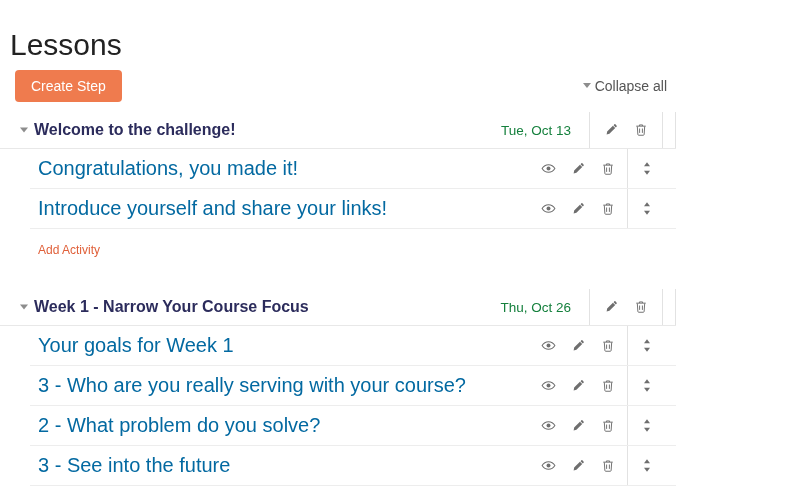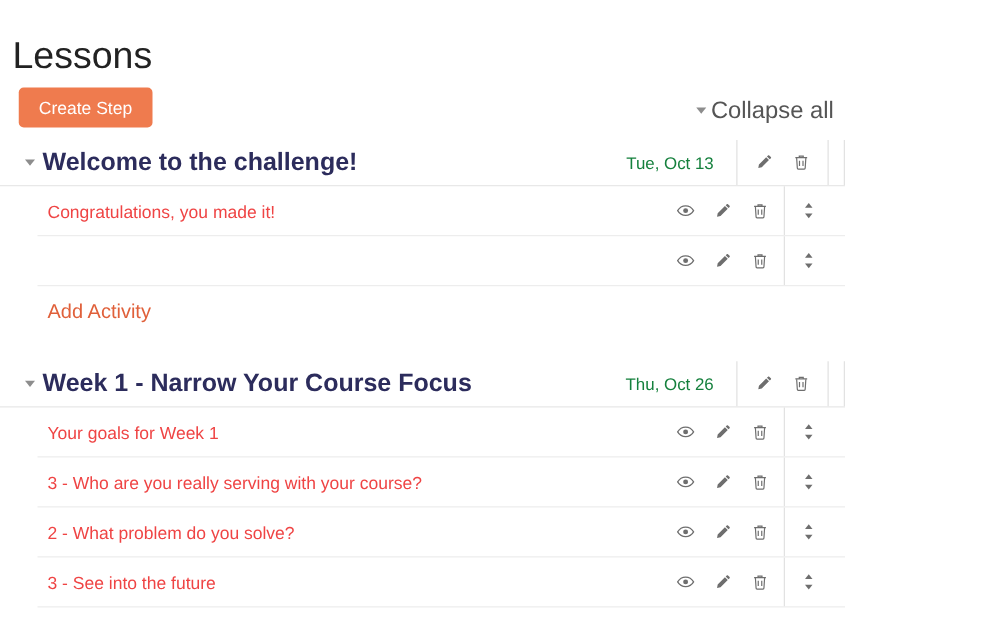--- a/index.html
+++ b/index.html
@@ -37,21 +37,21 @@
     font-size: 14px;
     line-height: 32px;
     cursor: pointer;
     white-space: nowrap;
   }
 
   
   .collapse-all {
     position: absolute;
     right: 9px; top: 78px;
-    font-size: 19px;
+    font-size: 14px;
     color: #555555;
     cursor: pointer;
     display: flex;
     align-items: center;
     gap: 4px;
     white-space: nowrap;
   }
   .caret {
     display: inline-block;
     width: 0; height: 0;
@@ -83,21 +83,21 @@
     left: 20px; top: 50%;
     transform: translateY(-50%);
     width: 0; height: 0;
     border-left: 4.5px solid transparent;
     border-right: 4.5px solid transparent;
     border-top: 5px solid #8d8d8d;
     cursor: pointer;
   }
   .section-title {
     margin-left: 14px;
-    font-size: 20px;
+    font-size: 16px;
     font-weight: bold;
     color: #2c2c5c;
     cursor: pointer;
     white-space: nowrap;
   }
   .section-spacer { flex: 1 1 auto; }
   .section-date {
     font-size: 13.5px;
     color: #15803d;
     white-space: nowrap;
@@ -134,37 +134,37 @@
     position: relative;
     display: flex;
     align-items: center;
     height: 40px;
     margin-left: 30px;
     border-bottom: 1px solid #ededed;
     padding-right: 14px;
   }
   .activity-title {
     margin-left: 8px;
-    font-size: 14px;
-    color: #ef4444;
+    font-size: 20px;
+    color: #0369a1;
     cursor: pointer;
     white-space: nowrap;
   }
   .activity-spacer { flex: 1 1 auto; }
 
   
   .add-activity-wrap {
     height: 41px;
     display: flex;
     align-items: center;
     margin-left: 30px;
   }
   .add-activity {
     margin-left: 8px;
-    font-size: 16px;
+    font-size: 12px;
     color: #e0603a;
     cursor: pointer;
     white-space: nowrap;
   }
   .section-gap { height: 19px; }
 </style>
 </head>
 <body>
 
 <div class="page">
@@ -229,20 +229,21 @@
               <div class="vdiv tall"></div>
               <div class="icon-btn">
                 <svg width="12" height="15" viewBox="0 0 12 16" fill="currentColor">
                   <path d="M6 1.4 9.2 5.6H2.8z"></path>
                   <path d="M6 14.6 2.8 10.4h6.4z"></path>
                 </svg>
               </div>
             </div>
           </div>
           <div class="activity-row">
+            <span class="activity-title">Introduce yourself and share your links!</span>
             <span class="activity-spacer"></span>
             <div class="icon-group">
               <div class="icon-btn">
                 <svg width="15" height="15" viewBox="0 0 16 16" fill="none" stroke="currentColor" stroke-width="1.1">
                   <path d="M1.2 8S3.6 3.9 8 3.9 14.8 8 14.8 8 12.4 12.1 8 12.1 1.2 8 1.2 8Z"></path>
                   <circle cx="8" cy="8" r="2.1" fill="currentColor" stroke="none"></circle>
                 </svg>
               </div>
               <div class="icon-btn">
                 <svg width="14" height="14" viewBox="0 0 16 16" fill="currentColor">

